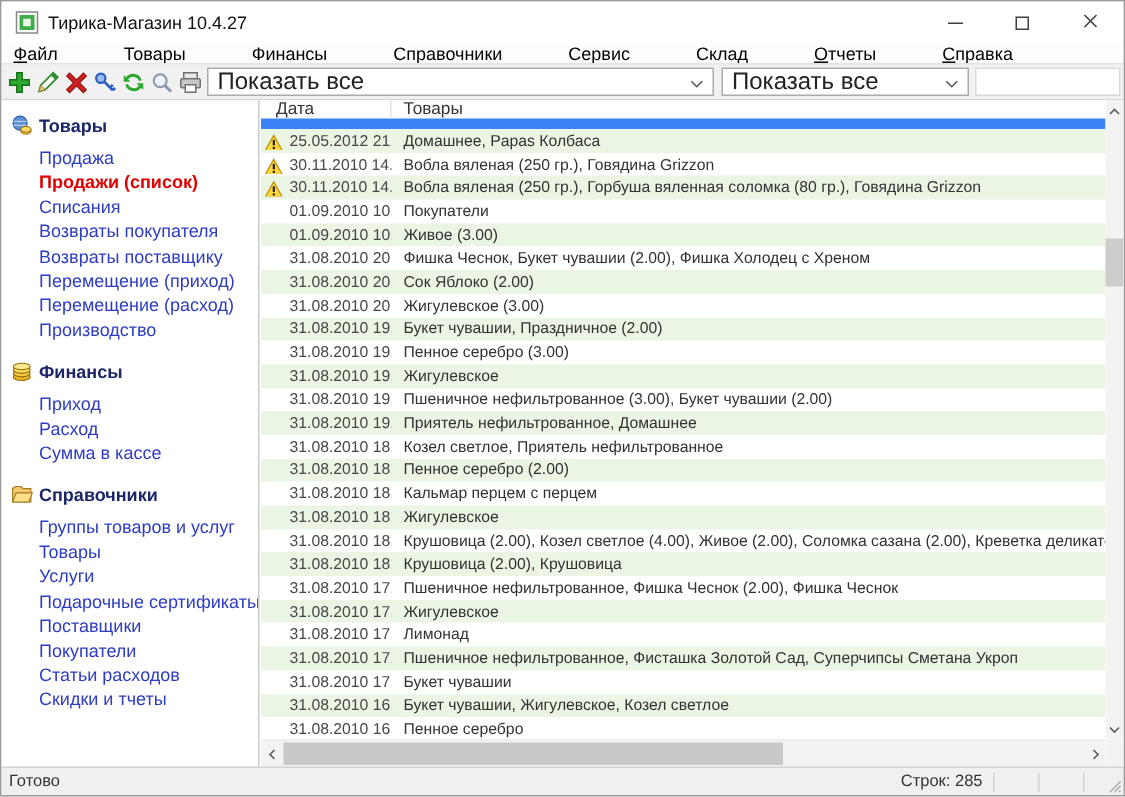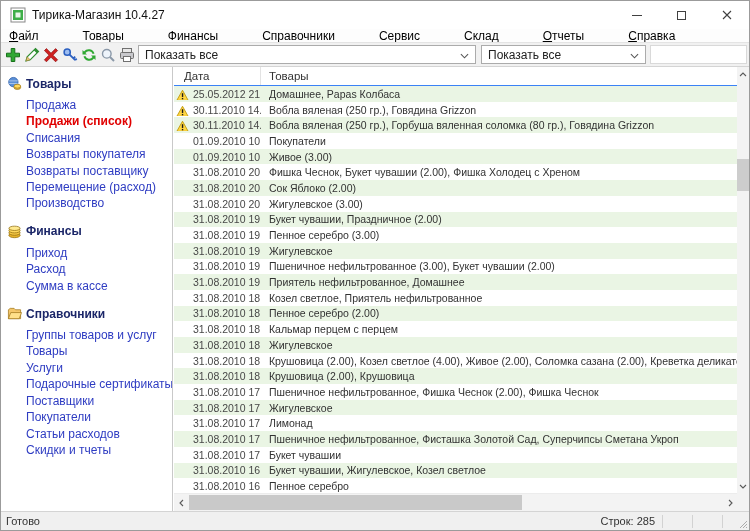--- a/index.html
+++ b/index.html
@@ -22,41 +22,41 @@
     display:flex;align-items:center;font-size:12px;color:#000000;gap:28px;}
   .menu-item{padding:0 8px;white-space:nowrap;cursor:default;}
   .menu-item u{text-decoration:underline;}
   
   .toolbar{position:absolute;top:41px;left:0;right:0;height:25px;background:#f1f1f1;
     border-top:1px solid #e4e4e4;border-bottom:1px solid #d4d4d4;box-sizing:border-box;}
   .tool-buttons{position:absolute;left:2px;top:2px;display:flex;}
   .tool-btn{width:19px;height:19px;display:flex;align-items:center;justify-content:center;}
   .icn svg{display:block;}
   .combo{position:absolute;top:2px;height:19px;background:#fff;border:1px solid #ababab;
-    box-sizing:border-box;font-size:12px;color:#222;display:flex;align-items:center;
+    box-sizing:border-box;font-size:16px;color:#222;display:flex;align-items:center;
     justify-content:space-between;padding:0 6px;white-space:nowrap;overflow:hidden;}
   .combo-primary{left:137px;width:338px;}
   .combo-secondary{left:480px;width:165px;}
   .quick-input{position:absolute;left:649px;top:2px;width:97px;height:19px;box-sizing:border-box;
     border:1px solid #d9d9d9;background:#fff;font-family:"Liberation Sans",sans-serif;font-size:11px;padding:0 4px;}
   
   .main{position:absolute;top:66px;left:0;right:0;bottom:19px;background:#fff;}
   .sidebar{position:absolute;left:0;top:0;bottom:0;width:172px;box-sizing:border-box;
     border-right:1px solid #c9c9c9;background:#fff;overflow:hidden;padding:9px 0 0 6px;}
   .side-header{display:flex;align-items:center;height:15px;margin:12px 0 6px 0;
     font-size:12px;font-weight:bold;color:#1b2668;white-space:nowrap;}
   .side-header:first-child{margin-top:0;}
   .side-icn{width:15px;height:15px;margin-right:4px;flex:0 0 15px;}
   .side-list{margin-left:19px;}
   .side-link{font-size:12px;line-height:16.4px;color:#2e3cc2;white-space:nowrap;overflow:hidden;cursor:pointer;}
   .side-link.sel{color:#e00000;font-weight:bold;}
   
   .content{position:absolute;left:173px;top:0;right:0;bottom:0;background:#fff;}
   .thead{position:absolute;top:0;left:0;right:12px;height:19px;box-sizing:border-box;
-    border-bottom:1px solid #3b82f6;display:flex;align-items:center;font-size:11.5px;color:#333;background:#fff;}
+    border-bottom:7px solid #3b82f6;display:flex;align-items:center;font-size:11.5px;color:#333;background:#fff;}
   .th-date{width:87px;flex:0 0 87px;height:100%;display:flex;align-items:center;
     padding-left:10px;box-sizing:border-box;border-right:1px solid #e3e3e3;}
   .th-items{padding-left:8px;}
   .tbody{position:absolute;top:19px;left:0;right:12px;bottom:18px;overflow:hidden;}
   .tr{height:15.7px;display:flex;align-items:center;font-size:10.5px;white-space:nowrap;}
   .tr.alt{background:#eaf5e4;}
   .td-date{width:87px;flex:0 0 87px;box-sizing:border-box;position:relative;
     padding-left:19px;color:#474747;overflow:hidden;}
   .warn-slot{position:absolute;left:2px;top:1px;width:13px;height:13px;}
   .warn-slot svg{display:block;width:13px;height:13px;}
@@ -204,20 +204,21 @@
           </svg>
         </span>
         <span>Товары</span>
       </div>
       <div class="side-list">
         <div class="side-link">Продажа</div>
         <div class="side-link sel">Продажи (список)</div>
         <div class="side-link">Списания</div>
         <div class="side-link">Возвраты покупателя</div>
         <div class="side-link">Возвраты поставщику</div>
+        <div class="side-link">Перемещение (приход)</div>
         <div class="side-link">Перемещение (расход)</div>
         <div class="side-link">Производство</div>
       </div>
       <div class="side-header">
         <span class="icn side-icn">
           <svg viewBox="0 0 16 16" width="15" height="15">
             <ellipse cx="8" cy="12" rx="6" ry="2.6" fill="#e8b32a" stroke="#926f10" stroke-width="0.8"></ellipse>
             <ellipse cx="8" cy="9.4" rx="6" ry="2.6" fill="#f6c845" stroke="#926f10" stroke-width="0.8"></ellipse>
             <ellipse cx="8" cy="6.9" rx="6" ry="2.6" fill="#ffd95e" stroke="#926f10" stroke-width="0.8"></ellipse>
             <ellipse cx="8" cy="4.6" rx="6" ry="2.3" fill="#ffe98e" stroke="#926f10" stroke-width="0.8"></ellipse>

